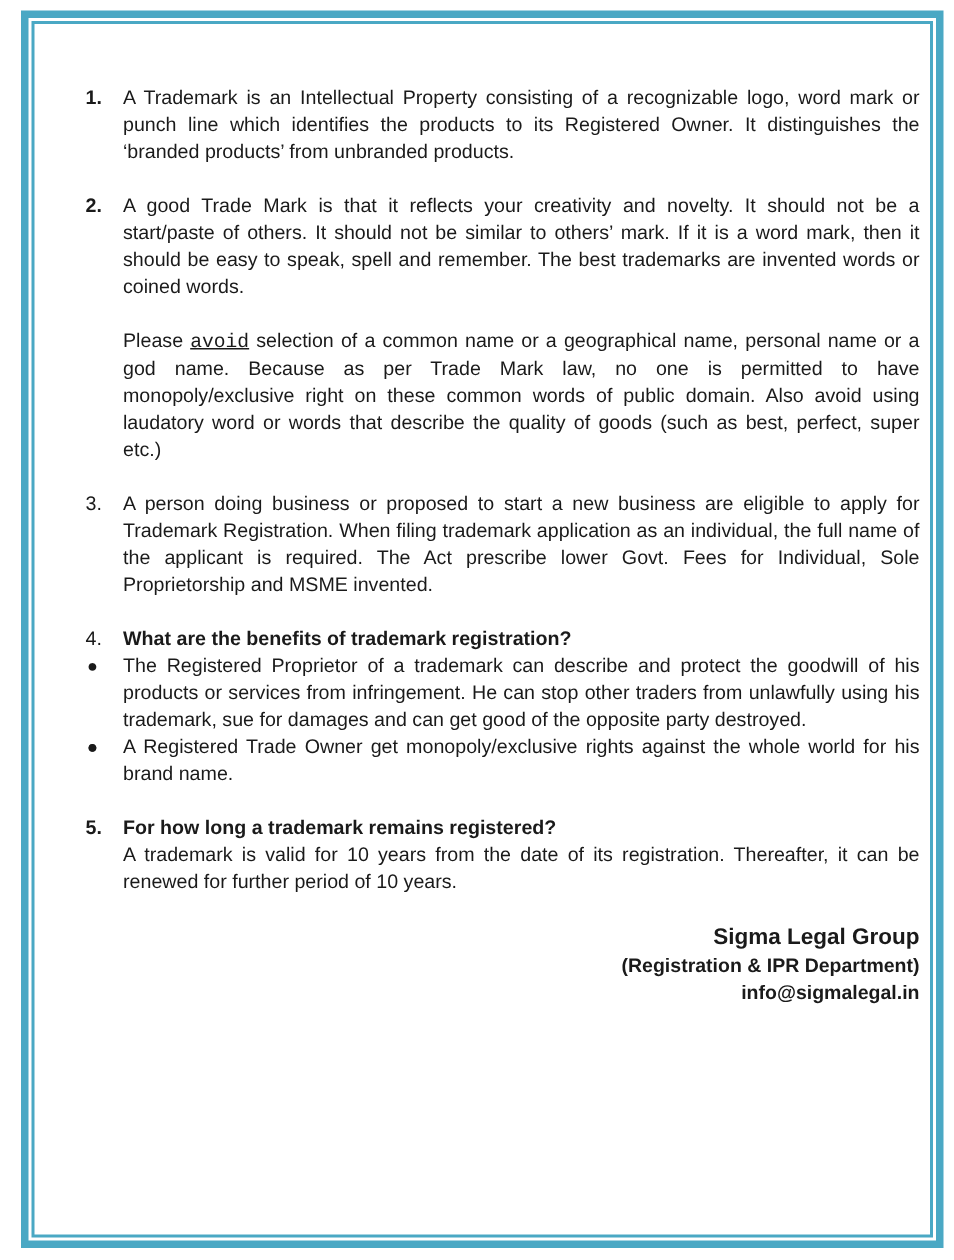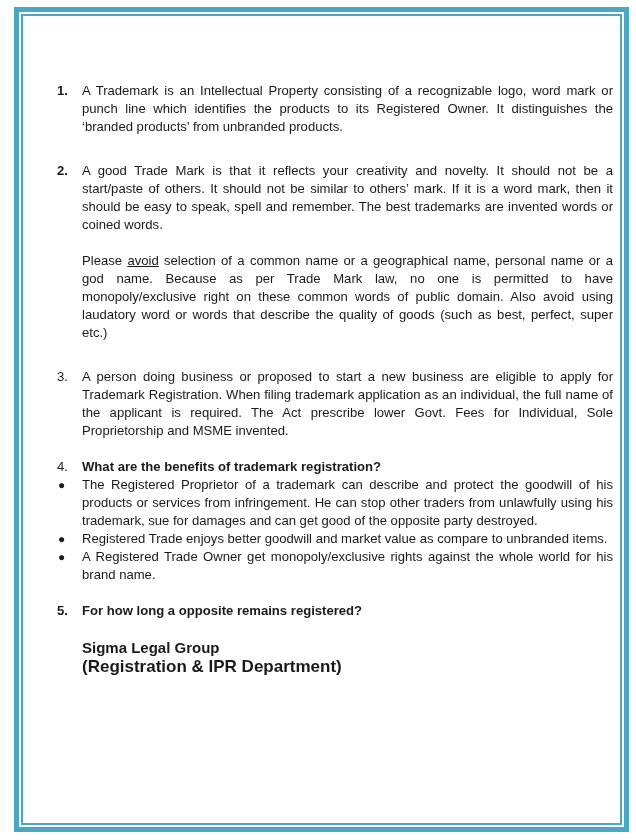--- a/index.html
+++ b/index.html
@@ -51,54 +51,55 @@
     top: 0;
     font-weight: bold;
   }
   .q {
     margin-left: 27px;
     font-weight: bold;
   }
   .p {
     margin-left: 27px;
     text-align: justify;
-    margin-top: 26px;
   }
   .p + .p {
     margin-top: 18px;
   }
   .u {
     text-decoration: underline;
+    font-family: Liberation Mono, monospace;
   }
   ul.bullets {
     list-style: none;
     margin: 0;
     padding: 0;
   }
   ul.bullets li {
     position: relative;
     margin-left: 27px;
     text-align: justify;
   }
   ul.bullets li .dot {
     position: absolute;
     left: -24px;
     top: 0;
     font-size: 12px;
   }
   .sig {
     margin-left: 27px;
     font-weight: bold;
+    text-align: right;
   }
   .sig-name {
     font-size: 15px;
     line-height: 20px;
   }
   .sig-line {
-    font-size: 17px;
+    font-size: 13px;
     line-height: 18px;
   }
 </style>
 </head>
 <body>
 
 <div class="frame-outer"></div>
 <div class="frame-inner"></div>
 
 <div class="content">
@@ -117,28 +118,30 @@
   <div class="section">
     <span class="num" style="font-weight:normal">3.</span>
     <div class="p">A person doing business or proposed to start a new business are eligible to apply for Trademark Registration. When filing trademark application as an individual, the full name of the applicant is required. The Act prescribe lower Govt. Fees for Individual, Sole Proprietorship and MSME invented.</div>
   </div>
 
   <div class="section">
     <span class="num" style="font-weight:normal">4.</span>
     <div class="q">What are the benefits of trademark registration?</div>
     <ul class="bullets">
       <li><span class="dot">●</span><span>The Registered Proprietor of a trademark can describe and protect the goodwill of his products or services from infringement. He can stop other traders from unlawfully using his trademark, sue for damages and can get good of the opposite party destroyed.</span></li>
-      <li><span class="dot">●</span><span>Registered Trade enjoys better goodwill and market value as compare to unbranded items.</span></li>
+      <li><span class="dot">●</span></li>
       <li><span class="dot">●</span><span>A Registered Trade Owner get monopoly/exclusive rights against the whole world for his brand name.</span></li>
     </ul>
   </div>
 
   <div class="section">
     <span class="num">5.</span>
-    <div class="q">For how long a opposite remains registered?</div>
+    <div class="q">For how long a trademark remains registered?</div>
+    <div class="p">A trademark is valid for 10 years from the date of its registration. Thereafter, it can be renewed for further period of 10 years.</div>
   </div>
 
   <div class="sig">
     <div class="sig-name">Sigma Legal Group</div>
     <div class="sig-line">(Registration &amp; IPR Department)</div>
+    <div class="sig-line">info@sigmalegal.in</div>
   </div>
 
 </div>
 
 </body></html>

